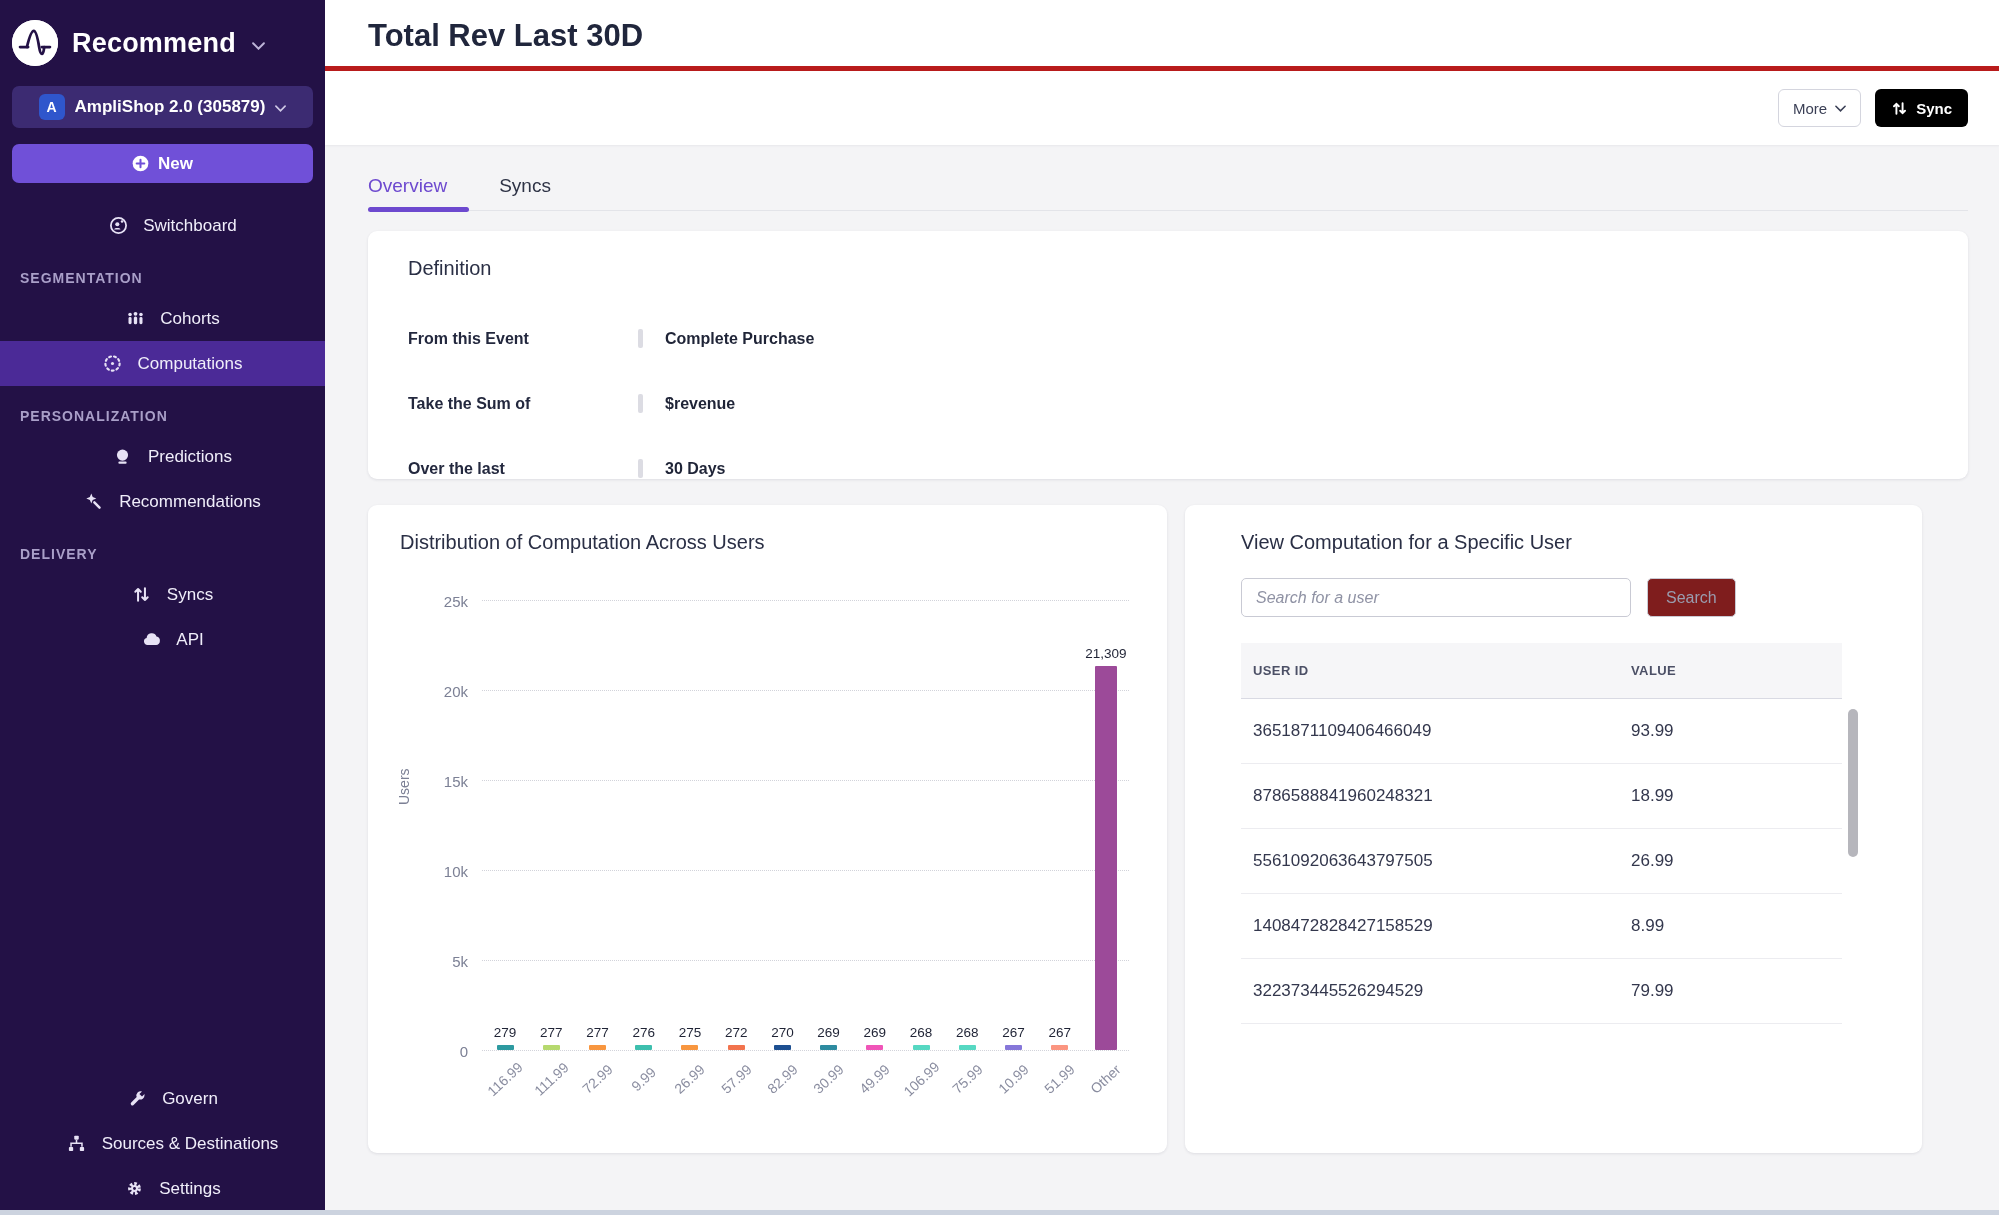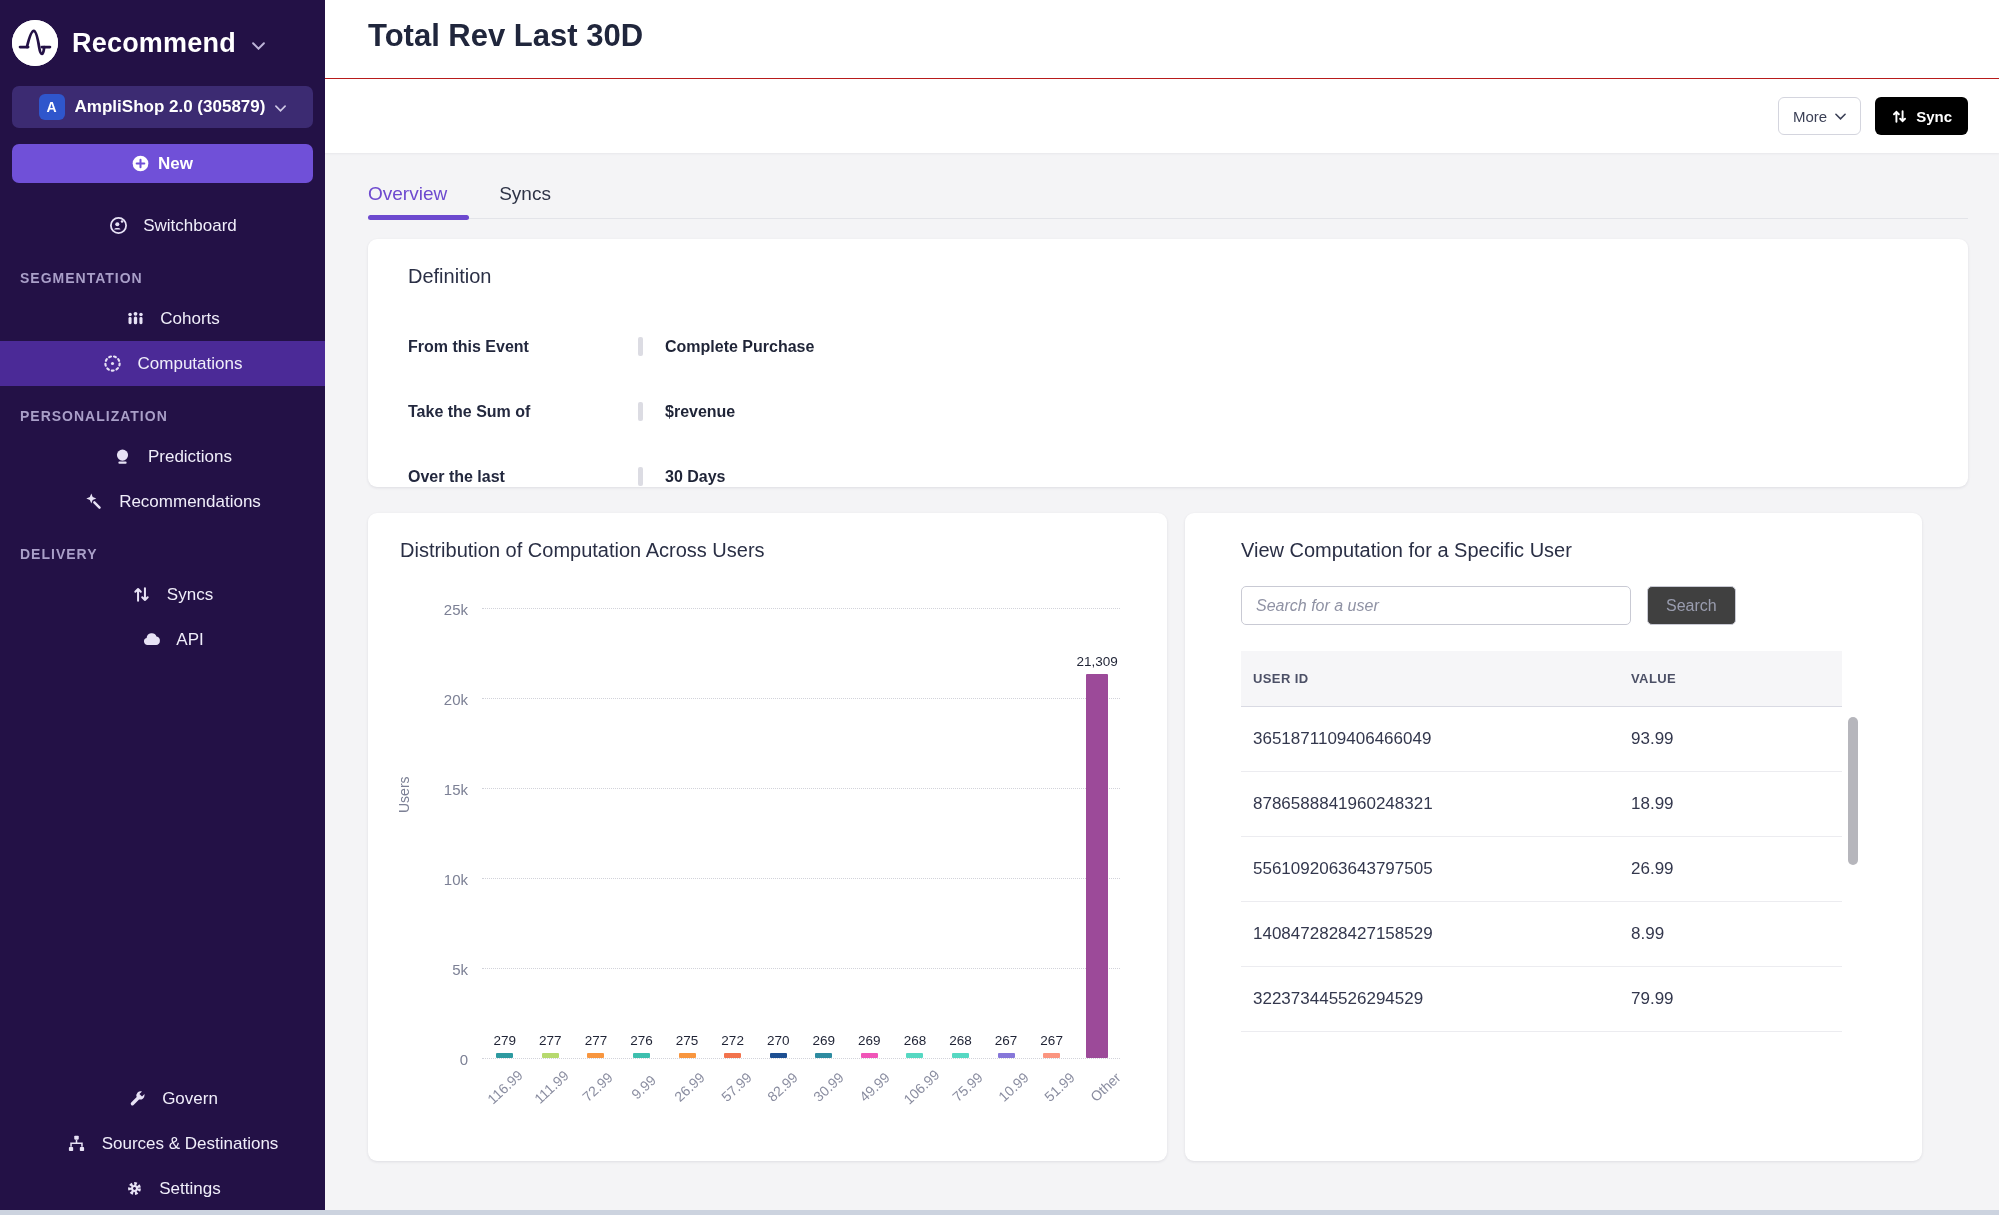--- a/index.html
+++ b/index.html
@@ -20,21 +20,21 @@
   .nav { margin-top:14px; flex:1; display:flex; flex-direction:column; }
   .nav-heading { padding:22px 0 10px 20px; font-size:14px; font-weight:700; letter-spacing:1px; color:#a99fc8; }
   .nav-item { display:flex; align-items:center; gap:15px; height:45px; padding-left:20px; font-size:17px; color:#f0eefa; cursor:pointer;justify-content:center; }
   .nav-item .ic { width:20px; display:flex; justify-content:center; color:#e7e2f5; }
   .nav-item.active { background:#4b2a97; }
   .nav-spacer { flex:1; }
   .nav-footer { padding-bottom:4px; }
 
   
   .main { flex:1; display:flex; flex-direction:column; background:#f4f4f6; }
-  .titlebar { background:#ffffff; border-bottom:1px solid #b91c1c; padding:18px 0 24px 43px; }
+  .titlebar { background:#ffffff; border-bottom:5px solid #b91c1c; padding:18px 0 12px 43px; }
   .page-title { font-size:31px; font-weight:700; color:#20263c; }
   .actionbar { background:#ffffff; height:74px; display:flex; align-items:center; justify-content:flex-end; gap:14px; padding-right:31px; box-shadow:0 1px 2px rgba(40,40,60,.06); }
   .btn-more { height:38px; padding:0 14px; background:#fff; border:1px solid #d4d5de; border-radius:6px; font-size:15px; color:#3a3f55; display:flex; align-items:center; gap:8px; cursor:pointer; font-family:inherit; }
   .btn-sync { height:38px; padding:0 16px; background:#000000; border:none; border-radius:6px; font-size:15px; font-weight:700; color:#fff; display:flex; align-items:center; gap:8px; cursor:pointer; font-family:inherit; }
 
   .content { flex:1; padding:30px 31px 0 43px; overflow:hidden; }
   .tabs { display:flex; gap:30px; position:relative; }
   .tab { font-size:19px; padding:0 22px 14px 0; color:#2e3346; cursor:pointer; position:relative; font-weight:400; }
   .tab.active { color:#6d49cf; font-weight:500; }
   .tab.active::after { content:""; position:absolute; left:0; right:0; bottom:-1px; height:5px; border-radius:3px; background:#6d49cf; }
@@ -50,36 +50,36 @@
   .def-sep { width:5px; height:19px; border-radius:2px; background:#dcdce3; margin-right:22px; }
   .def-value { font-size:16px; font-weight:700; color:#1f2437; }
 
   .cards-row { display:flex; gap:18px; margin-top:26px; }
   .chart-card { width:799px; height:648px; padding:26px 32px; overflow:hidden; }
   .user-card  { width:737px; height:648px; padding:26px 56px; position:relative; overflow:hidden; }
 
   
   .plot-wrap { position:relative; margin-top:46px; }
   .ylabel { position:absolute; left:-4px; top:205px; transform:rotate(-90deg); transform-origin:left top; font-size:14px; color:#7c8095; }
-  .plot-area { position:relative; height:450px; margin-left:82px; margin-right:15px; }
+  .plot-area { position:relative; height:450px; margin-left:82px; margin-right:6px; }
   .gridline { position:absolute; left:0; right:0; border-top:1px dotted #d2d3da; }
   .gridline .tick { position:absolute; left:-14px; top:0; transform:translate(-100%,-50%); font-size:15px; color:#7c8095; }
   .bars { position:absolute; left:0; right:0; top:0; bottom:0; display:grid; grid-template-columns:repeat(14,1fr); align-items:end; }
   .bar-cell { display:flex; flex-direction:column; align-items:center; justify-content:flex-end; }
   .bar-value { font-size:13.5px; font-weight:400; color:#1f2335; margin-bottom:5px; white-space:nowrap; }
   .bar { width:17px; border-radius:1px; }
   .xlabels { margin-left:82px; margin-right:6px; display:grid; grid-template-columns:repeat(14,1fr); margin-top:10px; height:58px; }
   .xlabel { text-align:center; }
   .xlabel span { display:inline-block; transform:translateY(10px) rotate(-43deg); font-size:14px; color:#8a8da0; white-space:nowrap; }
 
   
   .search-row { display:flex; align-items:center; gap:16px; margin-top:24px; }
   .search-input { width:390px; height:39px; border:1px solid #c9cad4; border-radius:5px; padding:0 14px; font-size:16px; font-style:italic; color:#3a3f55; font-family:inherit; background:#fff; }
   .search-input::placeholder { color:#8f92a4; font-style:italic; }
-  .search-btn { height:39px; padding:0 18px; background:#404040; border:1px solid #c9cad4; border-radius:5px; font-size:16px; color:#9a9daf; font-family:inherit; }
+  .search-btn { height:39px; padding:0 18px; background:#7f1d1d; border:1px solid #c9cad4; border-radius:5px; font-size:16px; color:#9a9daf; font-family:inherit; }
   .table-wrap { margin-top:26px; position:relative; margin-right:24px; }
   .t-header { display:flex; background:#f6f6f8; border-bottom:1px solid #d9dae3; height:56px; align-items:center; }
   .t-header .th { font-size:13px; font-weight:700; letter-spacing:.4px; color:#4c5066; }
   .col-id { width:390px; padding-left:12px; }
   .col-val { flex:1; }
   .t-row { display:flex; align-items:center; height:65px; border-bottom:1px solid #ececf0; }
   .t-row .td { font-size:17px; color:#33374d; }
   .scroll-thumb { position:absolute; right:-16px; top:66px; width:10px; height:148px; border-radius:5px; background:#b6b6bc; }
 
   .bottom-edge { position:fixed; left:0; bottom:0; width:1999px; height:5px; background:#ccd3df; }

